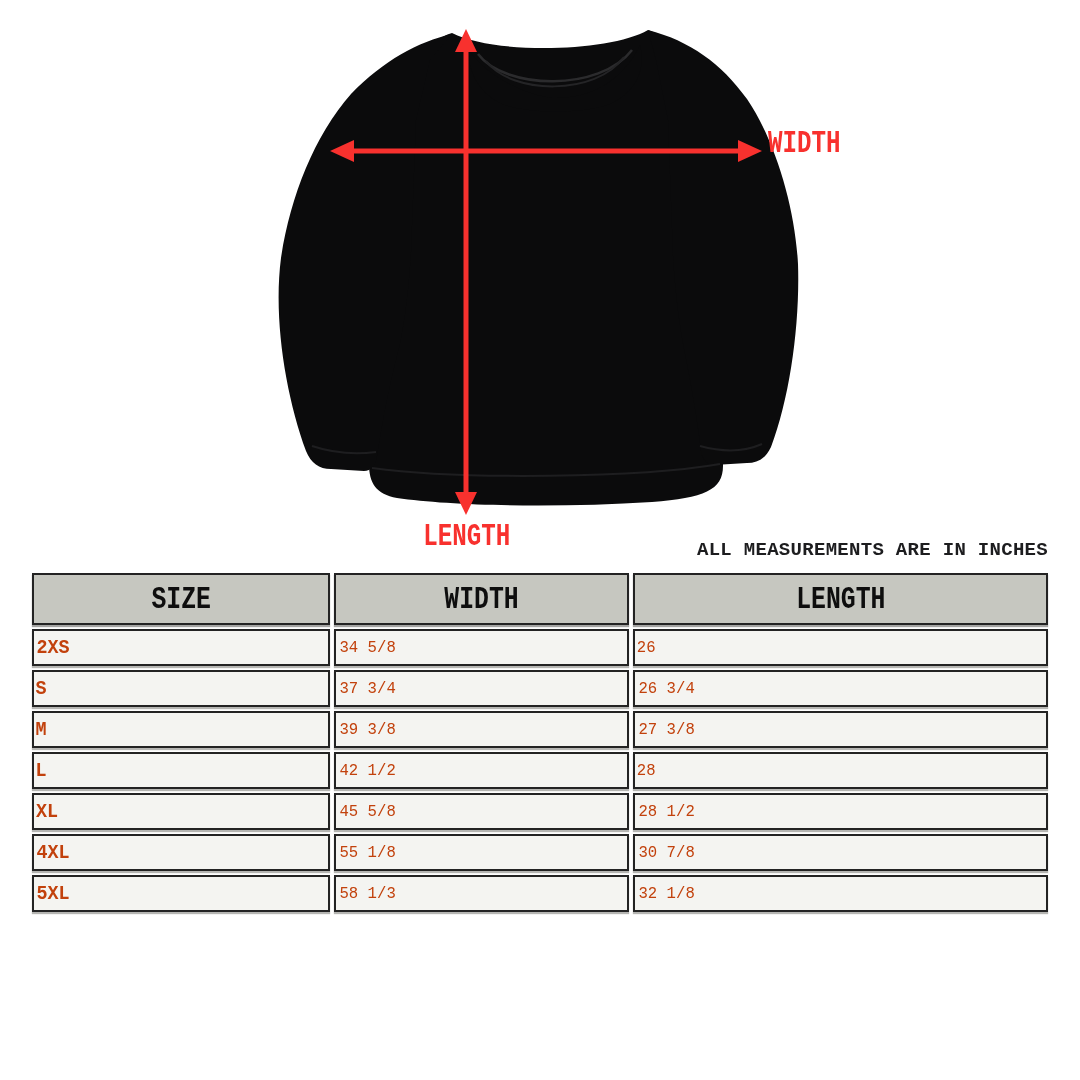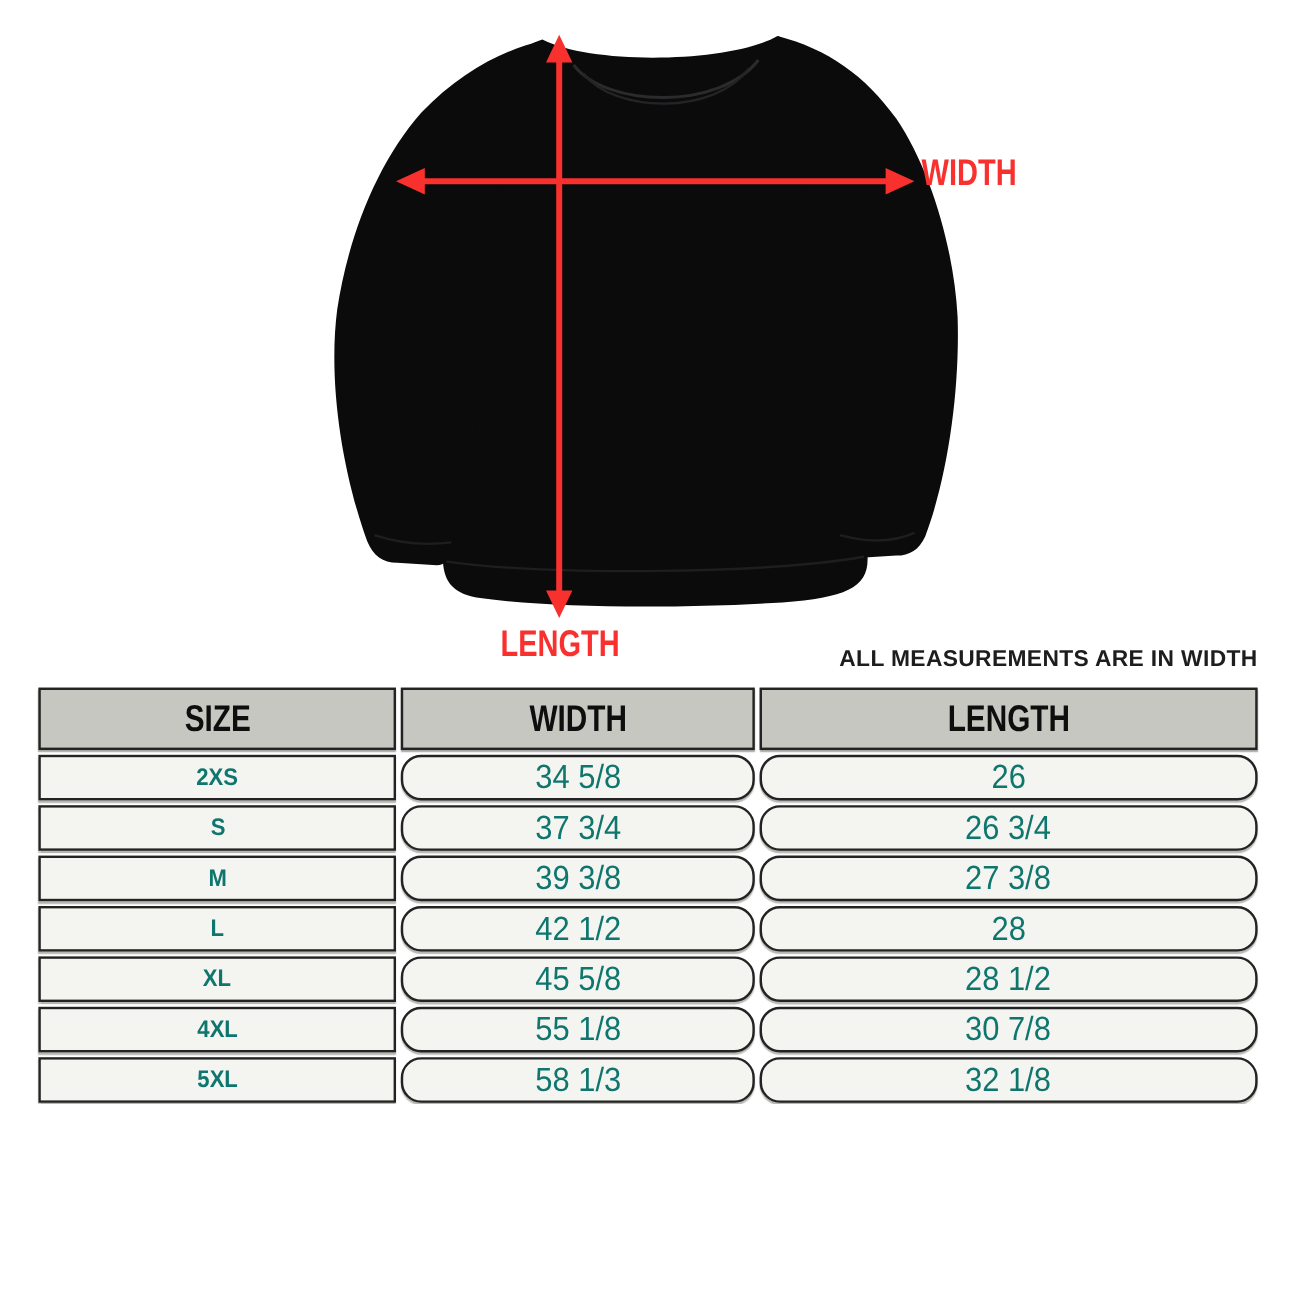--- a/index.html
+++ b/index.html
@@ -1,18 +1,18 @@
 <!DOCTYPE html>
 <html><head>
 <meta charset="utf-8">
 <style>
   html,body{margin:0;padding:0;background:#ffffff;}
   .canvas{
     position:relative;width:1080px;height:920px;background:#ffffff;overflow:hidden;
-    font-family:Liberation Sans, sans-serif;
+    font-family:Liberation Mono, monospace;
   }
   
   .fig-svg{position:absolute;left:0;top:0;}
   .red-label{
     position:absolute;color:#f8312e;font-weight:bold;font-size:31px;line-height:30px;
     white-space:nowrap;
   }
   .red-label .cond{display:inline-block;transform:scaleX(0.78);transform-origin:left center;}
   #width-label{left:768px;top:129px;}
   #length-label{left:387px;top:522px;width:160px;text-align:center;}
@@ -27,25 +27,25 @@
     border-collapse:separate;border-spacing:4px;table-layout:fixed;
   }
   col.c-size{width:29.6%;} col.c-width{width:29.2%;} col.c-length{width:41.2%;}
   th{
     background:#c6c7c0;border:2px solid #232323;height:46px;
     font-size:31px;font-weight:bold;color:#0e0e0e;
     box-shadow:0 2px 1px rgba(90,90,85,0.55);
   }
   th .cond-h{display:inline-block;transform:scaleX(0.8);transform-origin:center center;}
   td{
-    background:#f4f4f1;border:2px solid #232323;height:31px;text-align:center;
-    color:#0f766e;box-shadow:0 2px 1px rgba(90,90,85,0.45);vertical-align:middle;
+    background:#f4f4f1;border:2px solid #232323;height:31px;
+    color:#c2410c;box-shadow:0 2px 1px rgba(90,90,85,0.45);vertical-align:middle;
   }
   td.size-cell{font-weight:bold;font-size:20px;}
-  td.num-cell{font-size:28px;border-radius:17px;}
+  td.num-cell{font-size:17px;}
   td .cnd{display:inline-block;transform:scaleX(0.92);transform-origin:center center;}
 </style>
 </head>
 <body>
 
 <div class="canvas">
 
   <svg class="fig-svg" width="1080" height="565" viewBox="0 0 1080 565">
     <g fill="#0b0b0c" stroke="none">
 
@@ -107,21 +107,21 @@
     </g>
   </svg>
 
   <div class="red-label" id="width-label">
     <span class="cond">WIDTH</span>
   </div>
   <div class="red-label" id="length-label">
     <span class="cond">LENGTH</span>
   </div>
 
-  <div class="note">ALL MEASUREMENTS ARE IN WIDTH</div>
+  <div class="note">ALL MEASUREMENTS ARE IN INCHES</div>
 
   <table class="size-chart">
     <colgroup>
         <col class="c-size">
         <col class="c-width">
         <col class="c-length">
       </colgroup>
     <thead>
       <tr>
         <th>

